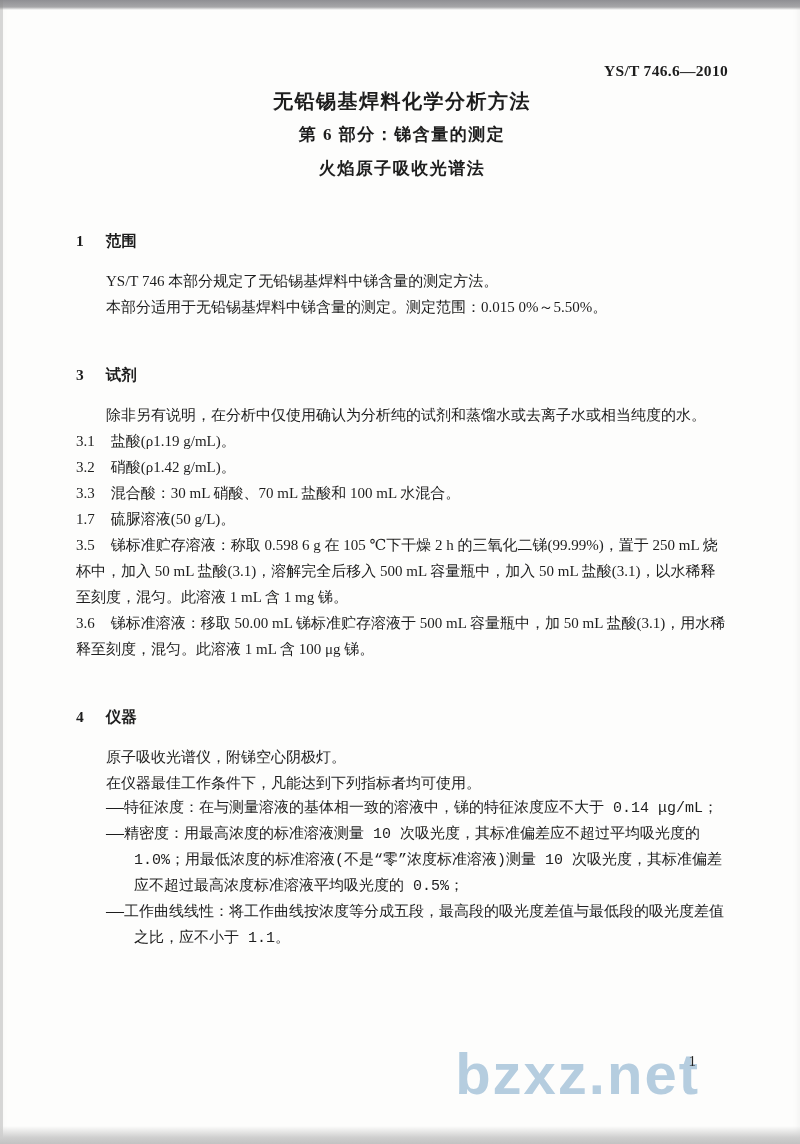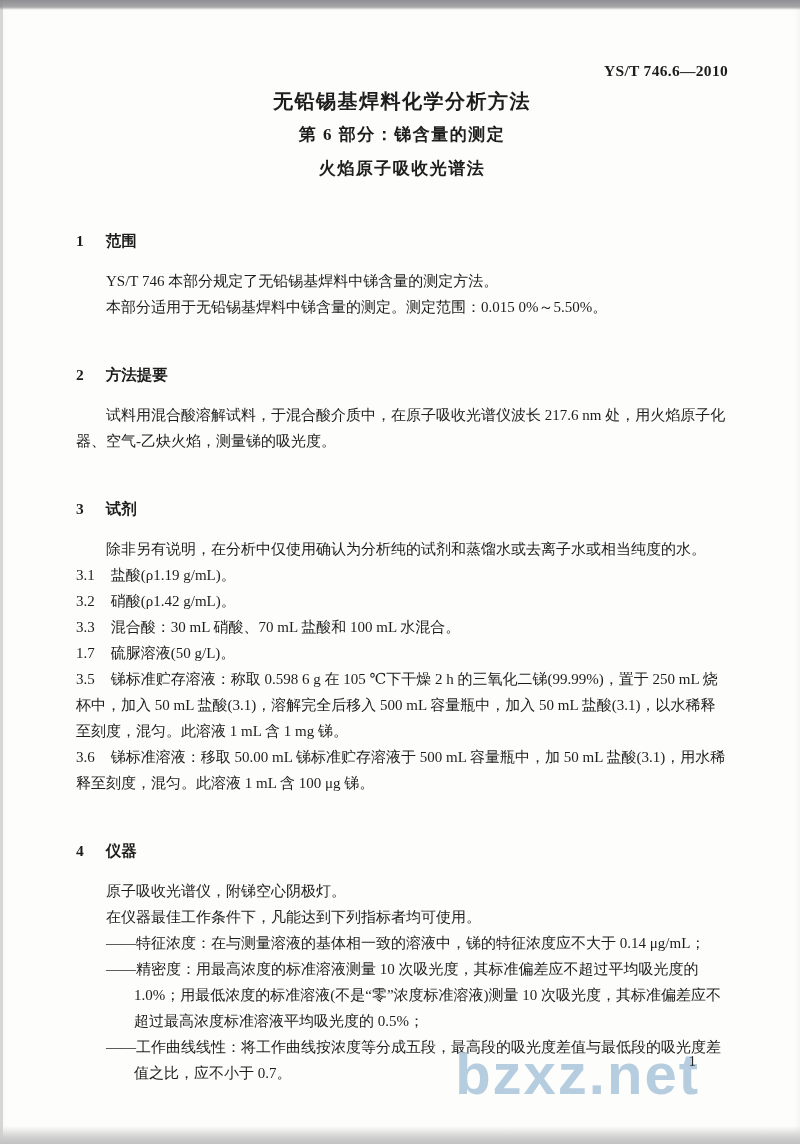--- a/index.html
+++ b/index.html
@@ -49,21 +49,21 @@
   .t1 { font-size: 20px; line-height: 34px; letter-spacing: 1.5px; }
   .t2, .t3 { font-size: 17px; line-height: 34px; letter-spacing: 1.5px; }
 
   .section { margin-top: 42px; }
   .sec-heading { font-size: 15.5px; font-weight: bold; }
   .sec-num { display: inline-block; margin-right: 22px; }
   .sec-body { margin-top: 14px; }
 
   .para { text-indent: 2em; }
   .num-item .item-num { margin-right: 16px; }
-  .dash-item { margin-left: 30px; padding-left: 28px; text-indent: -28px; }
+  .dash-item { margin-left: 30px; padding-left: 28px; text-indent: -28px; font-family: Liberation Mono, monospace; }
 
   .watermark {
     position: absolute; right: 100px; bottom: 37px;
     font-family: "Liberation Sans", "DejaVu Sans", sans-serif;
     font-size: 58px; font-weight: bold;
     color: #a9c5db; opacity: 0.85;
     letter-spacing: 2px;
     pointer-events: none;
   }
   .page-num {
@@ -92,28 +92,20 @@
     <div class="section">
       <div class="sec-heading">
         <span class="sec-num">1</span><span>范围</span>
       </div>
       <div class="sec-body">
         <p class="para">YS/T 746 本部分规定了无铅锡基焊料中锑含量的测定方法。</p>
         <p class="para">本部分适用于无铅锡基焊料中锑含量的测定。测定范围：0.015 0%～5.50%。</p>
       </div>
     </div>
 
-    <div class="section">
-      <div class="sec-heading">
-        <span class="sec-num">2</span><span>方法提要</span>
-      </div>
-      <div class="sec-body">
-        <p class="para">试料用混合酸溶解试料，于混合酸介质中，在原子吸收光谱仪波长 217.6 nm 处，用火焰原子化器、空气-乙炔火焰，测量锑的吸光度。</p>
-      </div>
-    </div>
 
     <div class="section">
       <div class="sec-heading">
         <span class="sec-num">3</span><span>试剂</span>
       </div>
       <div class="sec-body">
         <p class="para">除非另有说明，在分析中仅使用确认为分析纯的试剂和蒸馏水或去离子水或相当纯度的水。</p>
         <p class="num-item"><span class="item-num">3.1</span><span>盐酸(ρ1.19 g/mL)。</span></p>
         <p class="num-item"><span class="item-num">3.2</span><span>硝酸(ρ1.42 g/mL)。</span></p>
         <p class="num-item"><span class="item-num">3.3</span><span>混合酸：30 mL 硝酸、70 mL 盐酸和 100 mL 水混合。</span></p>
@@ -125,21 +117,21 @@
 
     <div class="section">
       <div class="sec-heading">
         <span class="sec-num">4</span><span>仪器</span>
       </div>
       <div class="sec-body">
         <p class="para">原子吸收光谱仪，附锑空心阴极灯。</p>
         <p class="para">在仪器最佳工作条件下，凡能达到下列指标者均可使用。</p>
         <p class="dash-item">——特征浓度：在与测量溶液的基体相一致的溶液中，锑的特征浓度应不大于 0.14 μg/mL；</p>
         <p class="dash-item">——精密度：用最高浓度的标准溶液测量 10 次吸光度，其标准偏差应不超过平均吸光度的 1.0%；用最低浓度的标准溶液(不是“零”浓度标准溶液)测量 10 次吸光度，其标准偏差应不超过最高浓度标准溶液平均吸光度的 0.5%；</p>
-        <p class="dash-item">——工作曲线线性：将工作曲线按浓度等分成五段，最高段的吸光度差值与最低段的吸光度差值之比，应不小于 0.7。</p>
+        <p class="dash-item">——工作曲线线性：将工作曲线按浓度等分成五段，最高段的吸光度差值与最低段的吸光度差值之比，应不小于 1.1。</p>
       </div>
     </div>
 
   </div>
 
   <div class="watermark">bzxz.net</div>
   <div class="page-num">1</div>
 
   <div class="scan-bottom"></div>
 </div>

